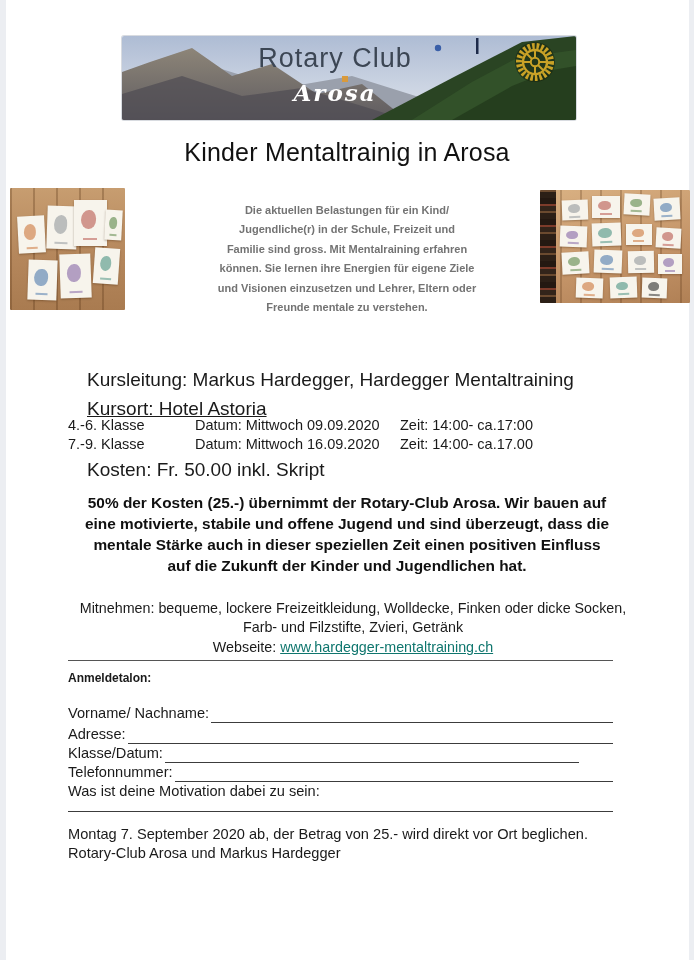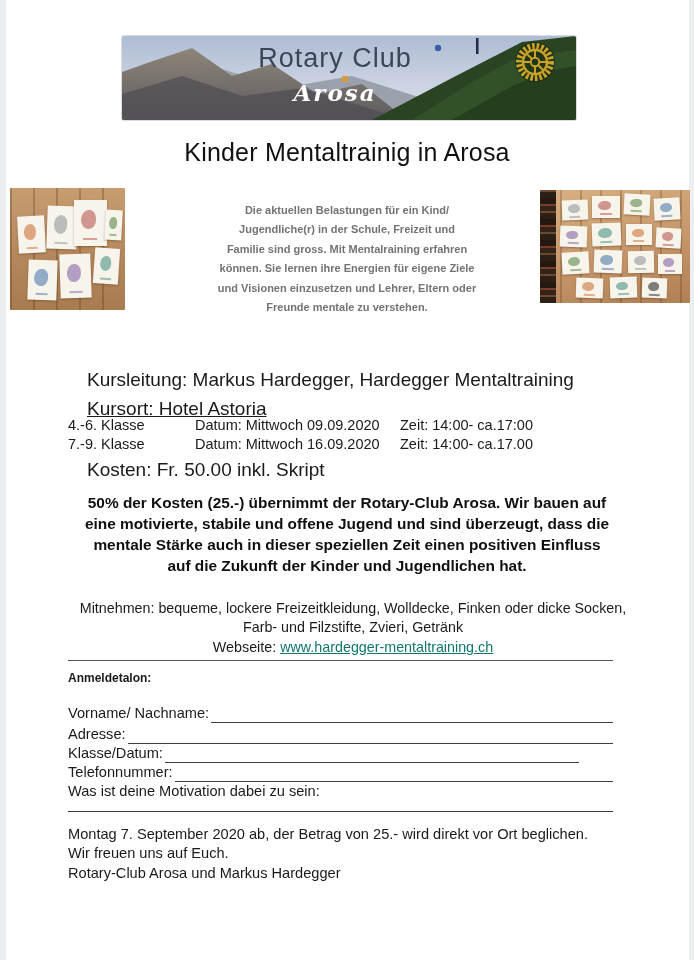--- a/index.html
+++ b/index.html
@@ -218,15 +218,14 @@
   <span>Telefonnummer:</span>
   <span class="fill"></span>
 </div>
 <div class="form-row" style="top:783px;">
   <span>Was ist deine Motivation dabei zu sein:</span>
 </div>
 <div class="divider" style="top:811px;border-top-width:1.3px;border-top-color:#3c3c3c;"></div>
 
 <div class="closing">
   <div>Montag 7. September 2020 ab, der Betrag von 25.- wird direkt vor Ort beglichen.</div>
-  <div>Wir freuen uns auf Euch.</div>
   <div>Rotary-Club Arosa und Markus Hardegger</div>
 </div>
 
 </body></html>

